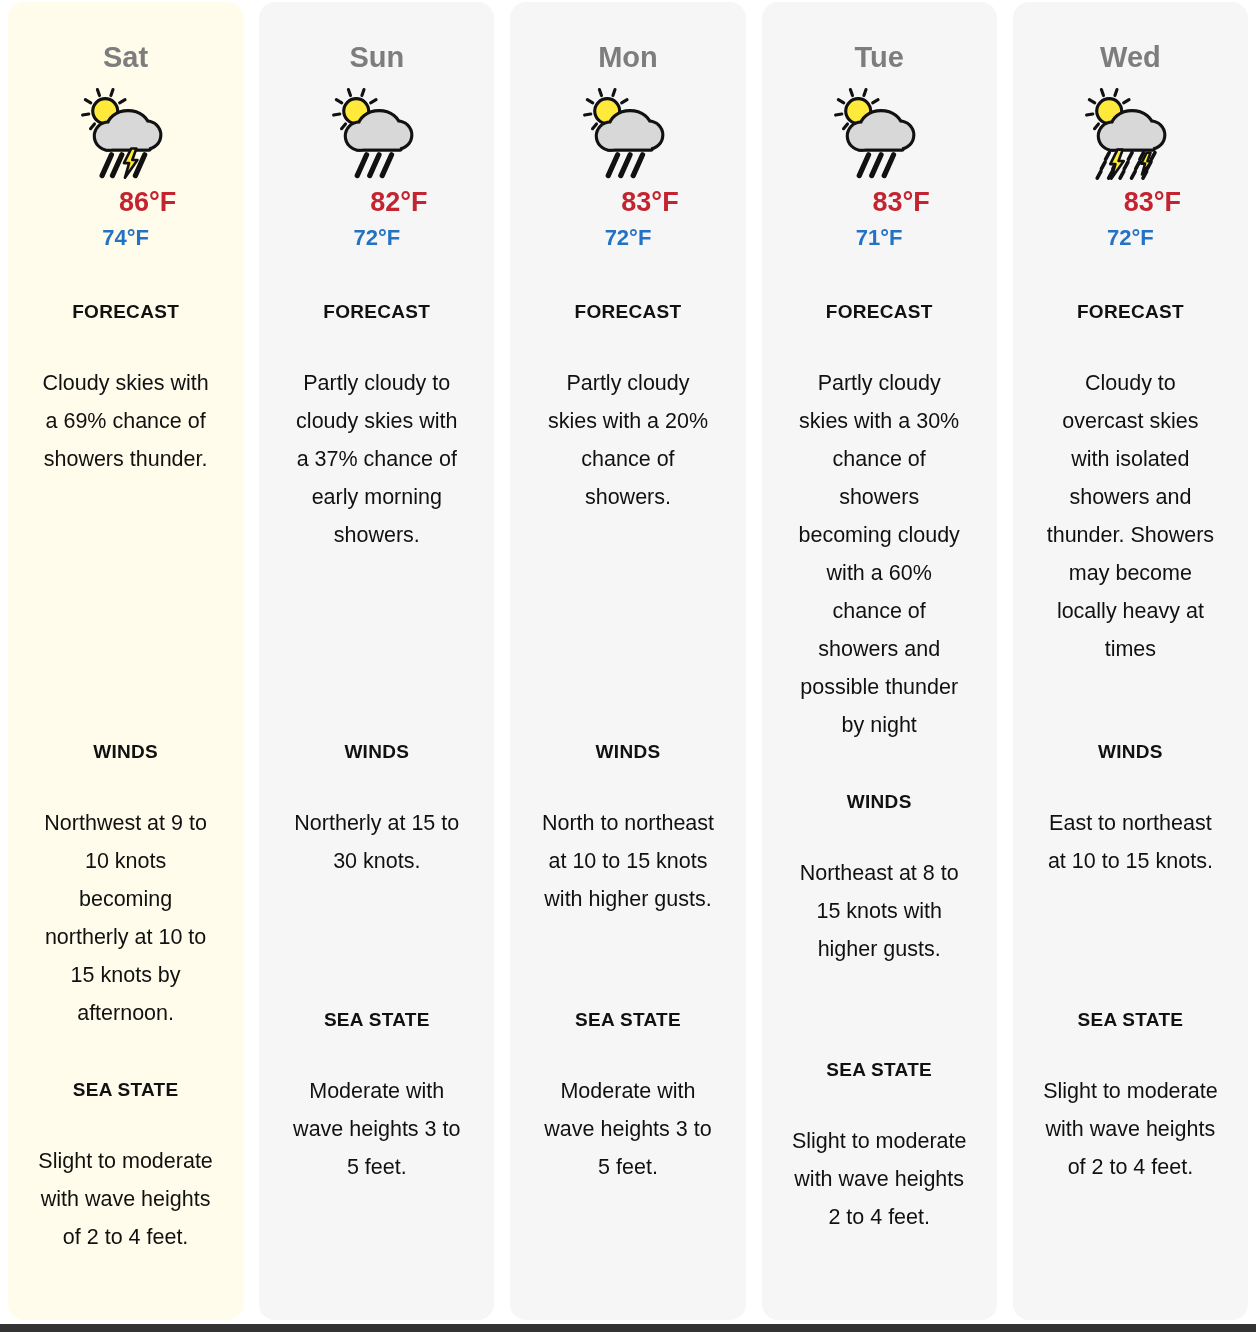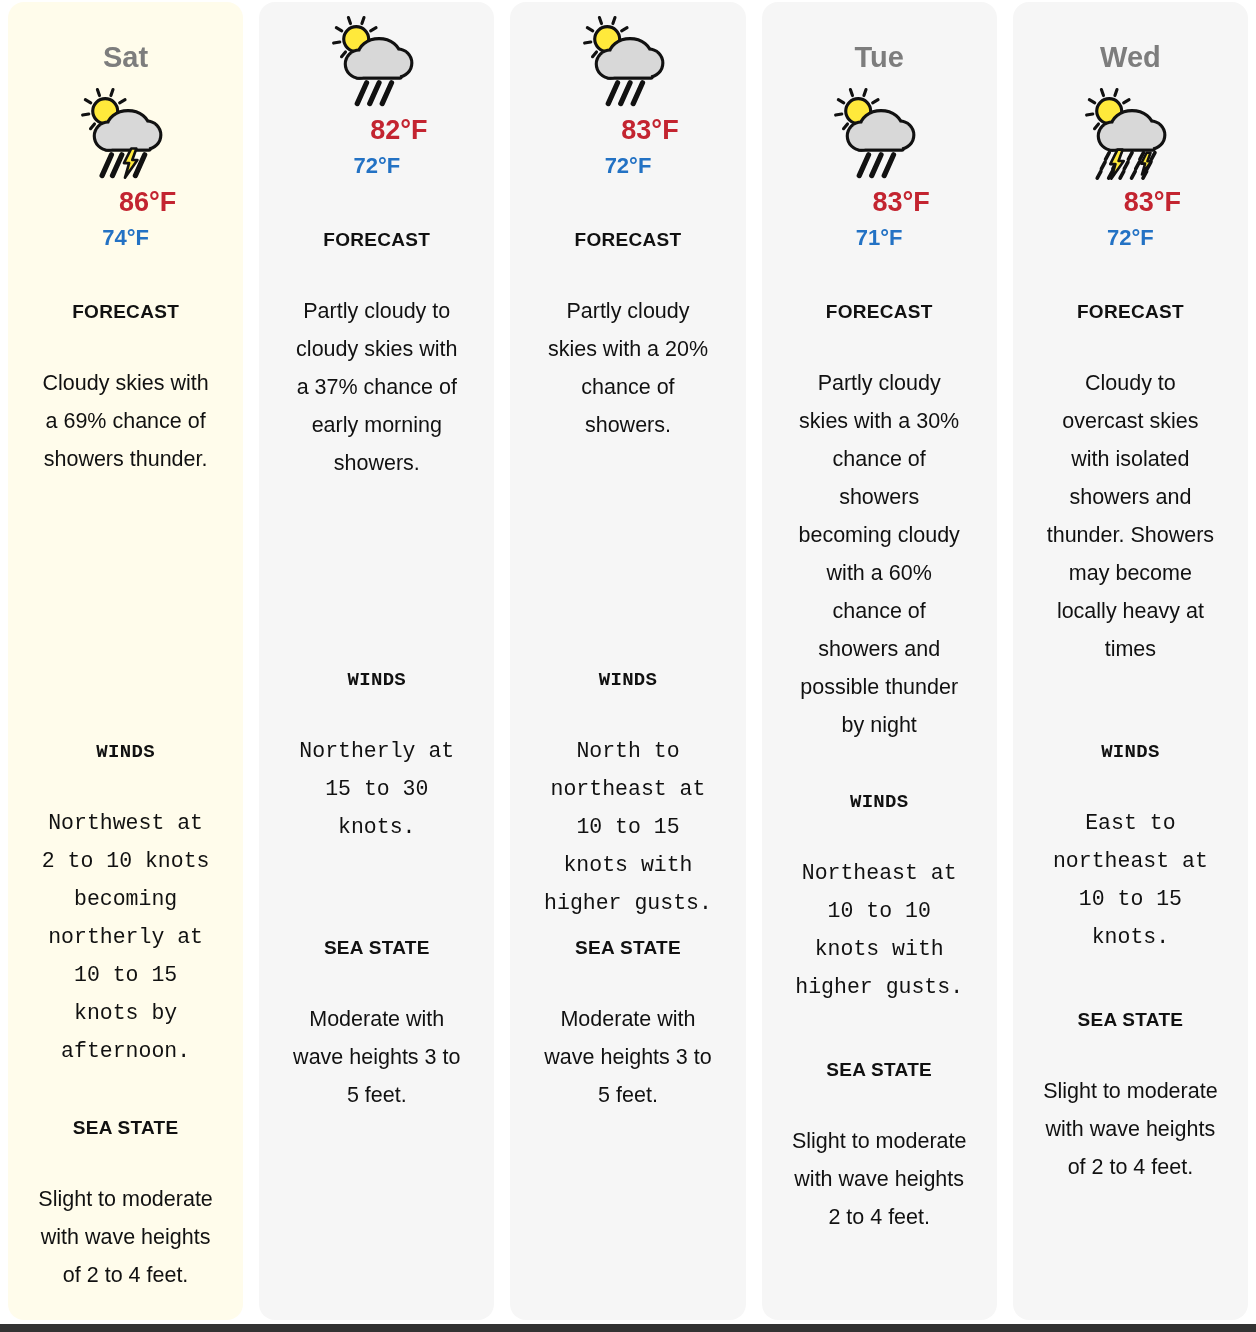--- a/index.html
+++ b/index.html
@@ -18,21 +18,21 @@
   .day-card.today{background:var(--card-today-bg,#fffceb);}
   .day-name{
     margin-top:38px;font-size:29px;font-weight:bold;line-height:34px;
     color:var(--day-color,#7d7d7d);
   }
   .icon-holder{height:100px;margin-top:10px;display:flex;align-items:center;justify-content:center;}
   .temp-high{font-size:27px;font-weight:bold;line-height:36px;color:var(--high,#c32430);padding-left:44px;}
   .temp-low{font-size:22px;font-weight:bold;line-height:36px;color:var(--low,#2372c4);}
   .section{padding:0 16px;}
   .section.forecast{margin-top:44px;min-height:440px;}
-  .section.winds{min-height:268px;font-family:Liberation Mono, monospace;}
+  .section.winds{min-height:268px;}
   .section-heading{font-size:19px;font-weight:bold;letter-spacing:.3px;line-height:24px;}
   .section-text{
     margin:40px auto 46px auto;max-width:178px;
     font-size:21.5px;line-height:38px;
   }
   .bottom-bar{position:absolute;left:0;bottom:0;width:1256px;height:8px;background:var(--bar,#333333);}
 </style>
 </head>
 <body style="--high: #c32430; --low: #2372c4; --day-color: #7d7d7d; --card-bg: #f6f6f6; --card-today-bg: #fffceb; --bar: #333333;">
 
@@ -74,28 +74,29 @@
         </svg>
       </div>
     <div class="temp-high">86°F</div>
     <div class="temp-low">74°F</div>
     <div class="section forecast">
       <div class="section-heading">FORECAST</div>
       <div class="section-text">Cloudy skies with a 69% chance of showers thunder.</div>
     </div>
     <div class="section winds">
       <div class="section-heading">WINDS</div>
-      <div class="section-text">Northwest at 2 to 10 knots becoming northerly at 10 to 15 knots by afternoon.</div>
+      <div class="section-text">Northwest at 9 to 10 knots becoming northerly at 10 to 15 knots by afternoon.</div>
     </div>
     <div class="section sea">
       <div class="section-heading">SEA STATE</div>
       <div class="section-text">Slight to moderate with wave heights of 2 to 4 feet.</div>
     </div>
   </div>
     <div class="day-card">
+    <div class="day-name">Sun</div>
     <div class="icon-holder">
         <svg width="104" height="100" viewBox="0 0 100 96" aria-hidden="true">
           <circle cx="30" cy="26" r="12" fill="#ffe93b" stroke="#111" stroke-width="3"></circle>
           <g stroke="#111" stroke-width="3" stroke-linecap="round">
             <line x1="45.8" y1="28.8" x2="51.7" y2="29.8"></line>
             <line x1="40.3" y1="38.3" x2="44.1" y2="42.9"></line>
             <line x1="30.0" y1="42.0" x2="30.0" y2="48.0"></line>
             <line x1="19.7" y1="38.3" x2="15.9" y2="42.9"></line>
             <line x1="14.2" y1="28.8" x2="8.3" y2="29.8"></line>
             <line x1="16.1" y1="18.0" x2="10.9" y2="15.0"></line>
@@ -131,20 +132,21 @@
     <div class="section winds">
       <div class="section-heading">WINDS</div>
       <div class="section-text">Northerly at 15 to 30 knots.</div>
     </div>
     <div class="section sea">
       <div class="section-heading">SEA STATE</div>
       <div class="section-text">Moderate with wave heights 3 to 5 feet.</div>
     </div>
   </div>
     <div class="day-card">
+    <div class="day-name">Mon</div>
     <div class="icon-holder">
         <svg width="104" height="100" viewBox="0 0 100 96" aria-hidden="true">
           <circle cx="30" cy="26" r="12" fill="#ffe93b" stroke="#111" stroke-width="3"></circle>
           <g stroke="#111" stroke-width="3" stroke-linecap="round">
             <line x1="45.8" y1="28.8" x2="51.7" y2="29.8"></line>
             <line x1="40.3" y1="38.3" x2="44.1" y2="42.9"></line>
             <line x1="30.0" y1="42.0" x2="30.0" y2="48.0"></line>
             <line x1="19.7" y1="38.3" x2="15.9" y2="42.9"></line>
             <line x1="14.2" y1="28.8" x2="8.3" y2="29.8"></line>
             <line x1="16.1" y1="18.0" x2="10.9" y2="15.0"></line>
@@ -222,21 +224,21 @@
         </svg>
       </div>
     <div class="temp-high">83°F</div>
     <div class="temp-low">71°F</div>
     <div class="section forecast">
       <div class="section-heading">FORECAST</div>
       <div class="section-text">Partly cloudy skies with a 30% chance of showers becoming cloudy with a 60% chance of showers and possible thunder by night</div>
     </div>
     <div class="section winds">
       <div class="section-heading">WINDS</div>
-      <div class="section-text">Northeast at 10 to 10 knots with higher gusts.</div>
+      <div class="section-text">Northeast at 8 to 15 knots with higher gusts.</div>
     </div>
     <div class="section sea">
       <div class="section-heading">SEA STATE</div>
       <div class="section-text">Slight to moderate with wave heights 2 to 4 feet.</div>
     </div>
   </div>
     <div class="day-card">
     <div class="day-name">Wed</div>
     <div class="icon-holder">
         <svg width="104" height="100" viewBox="0 0 100 96" aria-hidden="true">

